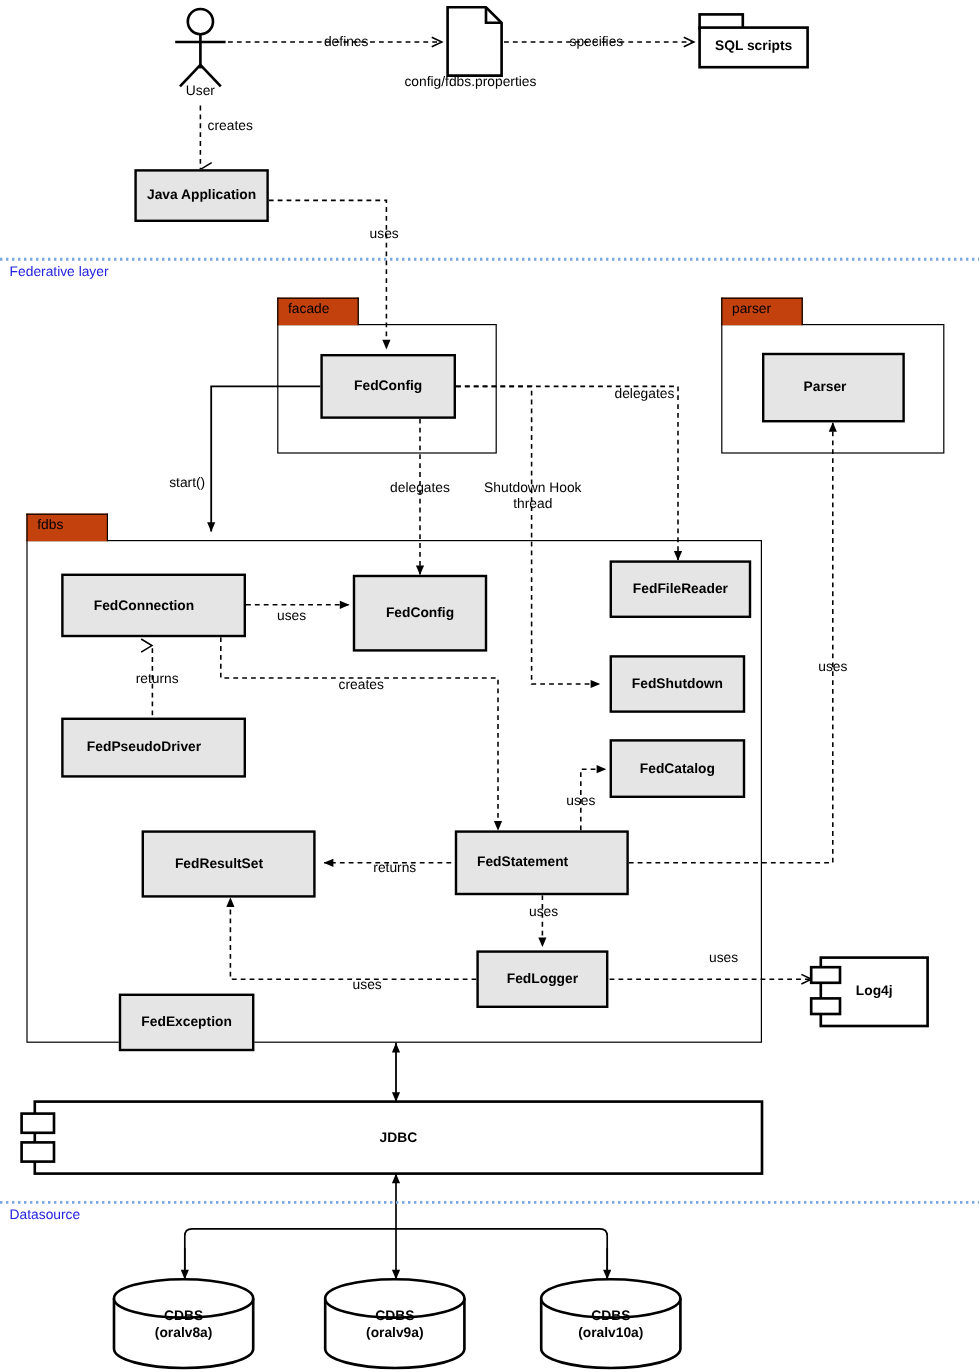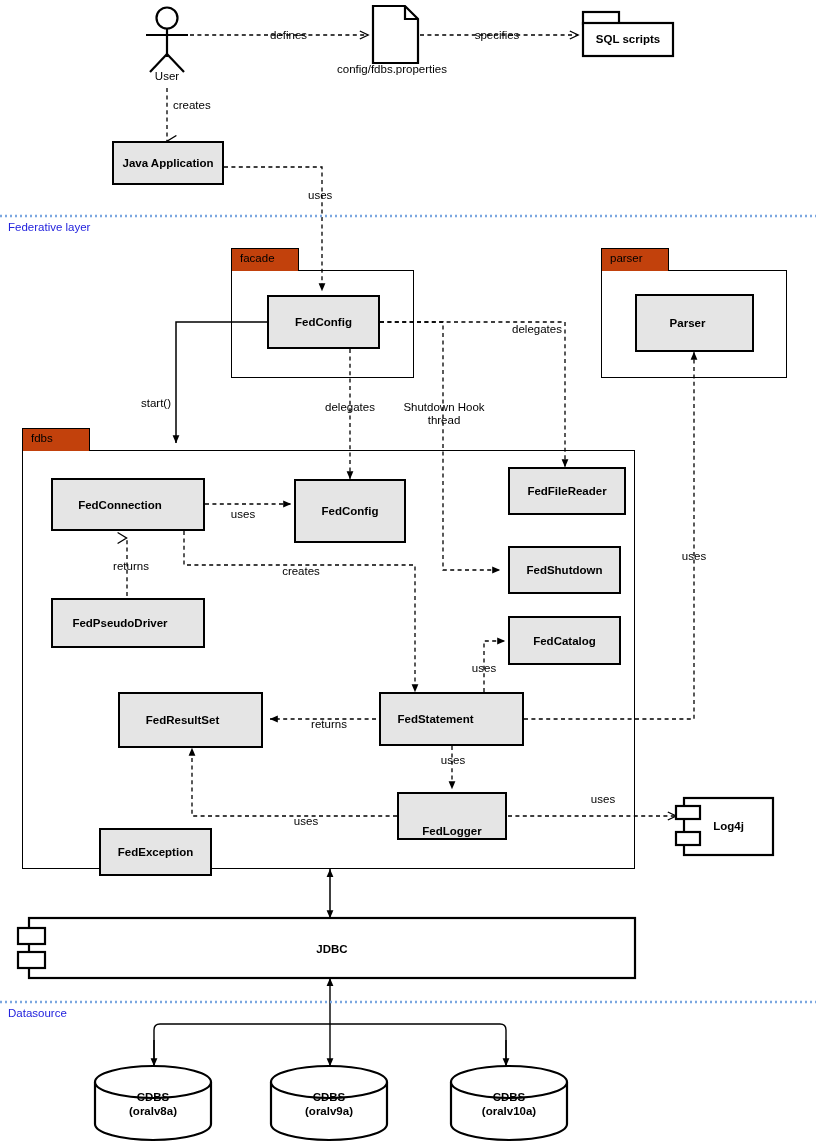--- a/index.html
+++ b/index.html
@@ -329,21 +329,21 @@
   </div>
 
   <div class="node" style="left:379px; top:692px; width:145px; height:54px;">
     <span class="nodetext" style="margin-right:32px;">FedStatement</span>
   </div>
 
   <div class="node" style="left:51px; top:828px; width:113px; height:48px;margin-left:48px;">
     <span class="nodetext">FedException</span>
   </div>
 
-  <div class="node" style="left:397px; top:792px; width:110px; height:48px;align-items:flex-end;">
+  <div class="node" style="left:397px; top:792px; width:110px; height:48px;">
     <span class="nodetext">FedLogger</span>
   </div>
 
   <div class="boxlabel" style="left:684px; top:819px; width:89px;">Log4j</div>
 
   <div class="boxlabel" style="left:29px; top:942px; width:606px;">JDBC</div>
 
   <div class="layerlabel" style="left:8px; top:1007px;">Datasource</div>
 
   <div class="boxlabel" style="left:95px; top:1090px; width:116px;">CDBS

